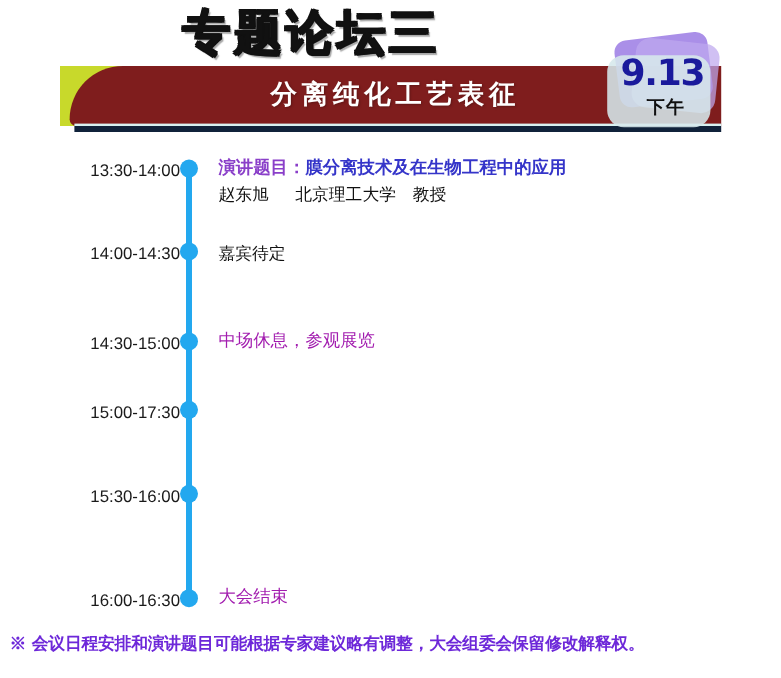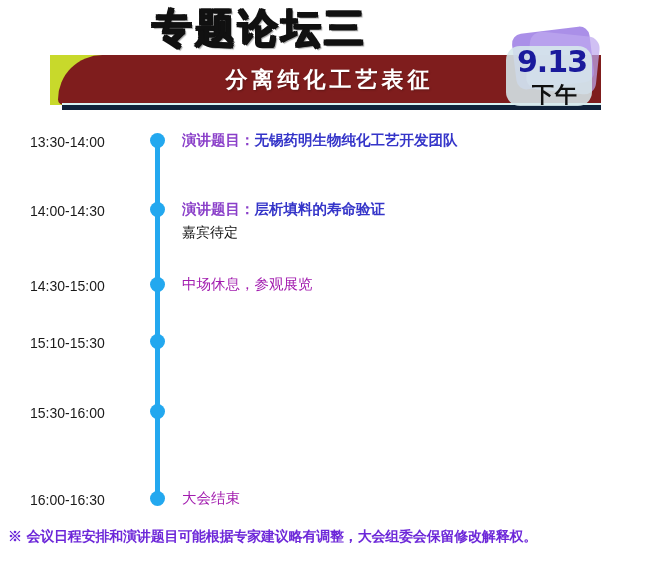--- a/index.html
+++ b/index.html
@@ -142,21 +142,21 @@
     letter-spacing: -1px;
     color: #1a1a9c;
   }
   .badge-ampm {
     position: absolute;
     left: 6px;
     top: 52px;
     width: 98px;
     text-align: center;
     font-family: "DejaVu Sans", sans-serif;
-    font-size: 22px;
+    font-size: 15px;
     font-weight: bold;
     letter-spacing: 1px;
     color: #101010;
   }
 
   
   .timeline {
     position: absolute;
     left: 0;
     top: 126px;
@@ -174,20 +174,21 @@
   .tl-row {
     position: absolute;
     left: 0;
     width: 651px;
   }
   .tl-time {
     position: absolute;
     left: 30px;
     width: 120px;
     top: 4px;
+    text-align: right;
     font-family: "Liberation Sans", sans-serif;
     font-size: 14px;
     color: #1a1a1a;
     letter-spacing: 0px;
   }
   .tl-dot {
     position: absolute;
     left: 150px;
     top: 3px;
     width: 15px;
@@ -264,43 +265,43 @@
   <div class="badge-ampm">下午</div>
 </div>
 
 <div class="timeline">
   <div class="timeline-line"></div>
 
   <div class="tl-row" style="top:4px;">
     <div class="tl-time">13:30-14:00</div>
     <div class="tl-dot"></div>
     <div class="tl-body">
-      <div class="tl-topic"><span class="lbl">演讲题目：</span><span class="val">无锡药明生物纯化工艺开发团队</span></div>
+      <div class="tl-topic"><span class="lbl">演讲题目：</span><span class="val">膜分离技术及在生物工程中的应用</span></div>
+      <div class="tl-speaker"><span class="nm">赵东旭</span><span class="org">北京理工大学</span><span>教授</span></div>
     </div>
   </div>
 
   <div class="tl-row" style="top:73px;">
     <div class="tl-time">14:00-14:30</div>
     <div class="tl-dot"></div>
     <div class="tl-body">
-      <div class="tl-topic"><span class="lbl">演讲题目：</span><span class="val">层析填料的寿命验证</span></div>
       <div class="tl-speaker"><span class="nm">嘉宾待定</span><span class="org"></span><span></span></div>
     </div>
   </div>
 
   <div class="tl-row" style="top:148px;">
     <div class="tl-time">14:30-15:00</div>
     <div class="tl-dot"></div>
     <div class="tl-body">
       <div class="tl-plain">中场休息，参观展览</div>
     </div>
   </div>
 
   <div class="tl-row" style="top:205px;">
-    <div class="tl-time">15:10-15:30</div>
+    <div class="tl-time">15:00-17:30</div>
     <div class="tl-dot"></div>
     <div class="tl-body">
     </div>
   </div>
 
   <div class="tl-row" style="top:275px;">
     <div class="tl-time">15:30-16:00</div>
     <div class="tl-dot"></div>
     <div class="tl-body">
     </div>

